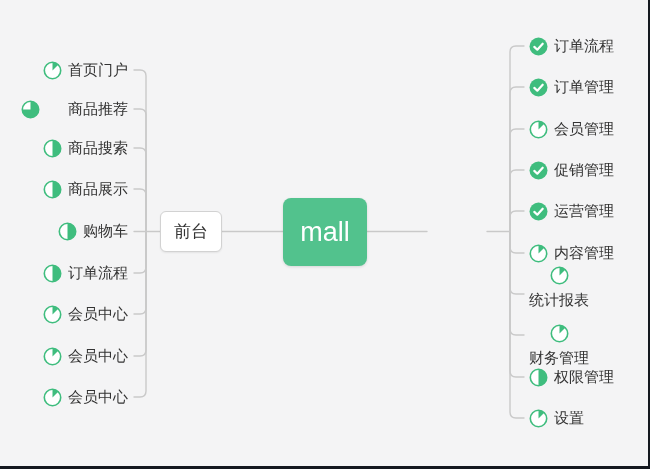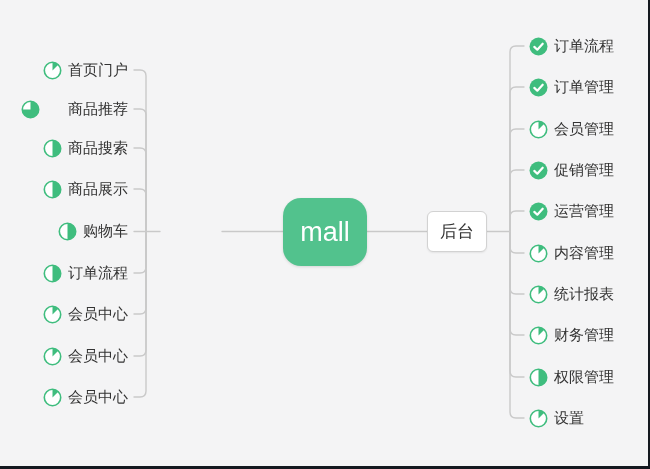--- a/index.html
+++ b/index.html
@@ -22,21 +22,21 @@
     border-radius:6px;
     color:#333333;
     font-size:17px;
     box-shadow:0 1px 2px rgba(0,0,0,.07);
     cursor:default;
   }
   #node-front{left:160px;top:211px;width:62px;height:41px;}
   #node-back{left:427px;top:211px;width:60px;height:41px;}
   #node-mall{
     left:283px;top:198px;width:84px;height:68px;
-    border:none;border-radius:18px;
+    border:none;border-radius:8px;
     color:#ffffff;font-size:27px;
     box-shadow:0 1px 3px rgba(0,0,0,.12);
   }
   .leaf{
     position:absolute;
     display:flex;align-items:center;gap:6px;
     height:22px;
     font-size:15px;color:#333333;
     white-space:nowrap;
     cursor:default;
@@ -68,28 +68,28 @@
       <path d="M 524 129 H 516 Q 510 129 510 135 V 231.5" fill="none" stroke="#C9C9C9" stroke-width="1.4" stroke-linecap="round"></path>
       <path d="M 524 170 H 516 Q 510 170 510 176 V 231.5" fill="none" stroke="#C9C9C9" stroke-width="1.4" stroke-linecap="round"></path>
       <path d="M 524 211 H 516 Q 510 211 510 217 V 231.5" fill="none" stroke="#C9C9C9" stroke-width="1.4" stroke-linecap="round"></path>
       <path d="M 524 253 H 516 Q 510 253 510 247 V 231.5" fill="none" stroke="#C9C9C9" stroke-width="1.4" stroke-linecap="round"></path>
       <path d="M 524 294 H 516 Q 510 294 510 288 V 231.5" fill="none" stroke="#C9C9C9" stroke-width="1.4" stroke-linecap="round"></path>
       <path d="M 524 335 H 516 Q 510 335 510 329 V 231.5" fill="none" stroke="#C9C9C9" stroke-width="1.4" stroke-linecap="round"></path>
       <path d="M 524 377 H 516 Q 510 377 510 371 V 231.5" fill="none" stroke="#C9C9C9" stroke-width="1.4" stroke-linecap="round"></path>
       <path d="M 524 418 H 516 Q 510 418 510 412 V 231.5" fill="none" stroke="#C9C9C9" stroke-width="1.4" stroke-linecap="round"></path>
     </svg>
 
+  <div class="node" id="node-front">
+    <span>前台</span>
+  </div>
 
   <div class="node" id="node-mall" style="background: rgb(82, 194, 141);">
     <span>mall</span>
   </div>
 
-  <div class="node" id="node-back">
-    <span>后台</span>
-  </div>
 
   <div id="leaves">
       <div class="leaf left" style="top: 59px;">
         <svg class="ic" viewBox="0 0 19 19">
       <circle cx="9.5" cy="9.5" r="8.2" fill="#fff" stroke="#3FBD7E" stroke-width="1.6"></circle>
           <path d="M9.5 9.5 L9.5 1.3 A8.2 8.2 0 0 1 15.3 3.7 Z" fill="#3FBD7E"></path>
         </svg>
         <span>首页门户</span>
       </div>
       <div class="leaf left" style="top: 98px; gap: 28px;">
@@ -183,28 +183,28 @@
         </svg>
         <span>运营管理</span>
       </div>
       <div class="leaf right" style="top: 242px;">
         <svg class="ic" viewBox="0 0 19 19">
       <circle cx="9.5" cy="9.5" r="8.2" fill="#fff" stroke="#3FBD7E" stroke-width="1.6"></circle>
           <path d="M9.5 9.5 L9.5 1.3 A8.2 8.2 0 0 1 15.3 3.7 Z" fill="#3FBD7E"></path>
         </svg>
         <span>内容管理</span>
       </div>
-      <div class="leaf right" style="top: 283px;">
+      <div class="leaf right" style="top: 266px; flex-direction: column;">
         <svg class="ic" viewBox="0 0 19 19">
       <circle cx="9.5" cy="9.5" r="8.2" fill="#fff" stroke="#3FBD7E" stroke-width="1.6"></circle>
           <path d="M9.5 9.5 L9.5 1.3 A8.2 8.2 0 0 1 15.3 3.7 Z" fill="#3FBD7E"></path>
         </svg>
         <span>统计报表</span>
       </div>
-      <div class="leaf right" style="top: 324px;">
+      <div class="leaf right" style="top: 324px; flex-direction: column;">
         <svg class="ic" viewBox="0 0 19 19">
       <circle cx="9.5" cy="9.5" r="8.2" fill="#fff" stroke="#3FBD7E" stroke-width="1.6"></circle>
           <path d="M9.5 9.5 L9.5 1.3 A8.2 8.2 0 0 1 15.3 3.7 Z" fill="#3FBD7E"></path>
         </svg>
         <span>财务管理</span>
       </div>
       <div class="leaf right" style="top: 366px;">
         <svg class="ic" viewBox="0 0 19 19">
       <circle cx="9.5" cy="9.5" r="8.2" fill="#fff" stroke="#3FBD7E" stroke-width="1.6"></circle>
           <path d="M9.5 9.5 L9.5 1.3 A8.2 8.2 0 0 1 9.5 17.7 Z" fill="#3FBD7E"></path>

